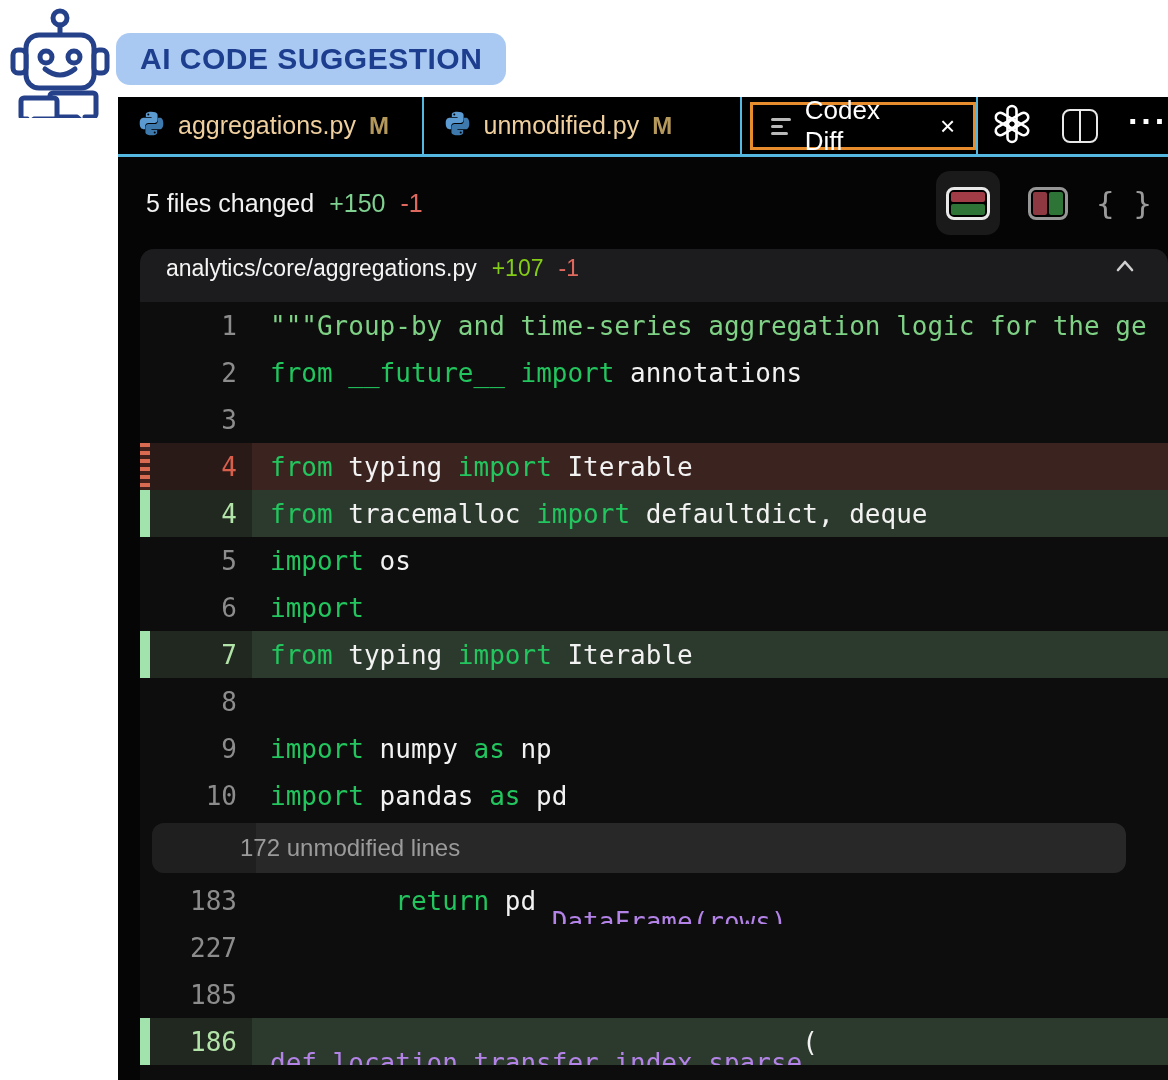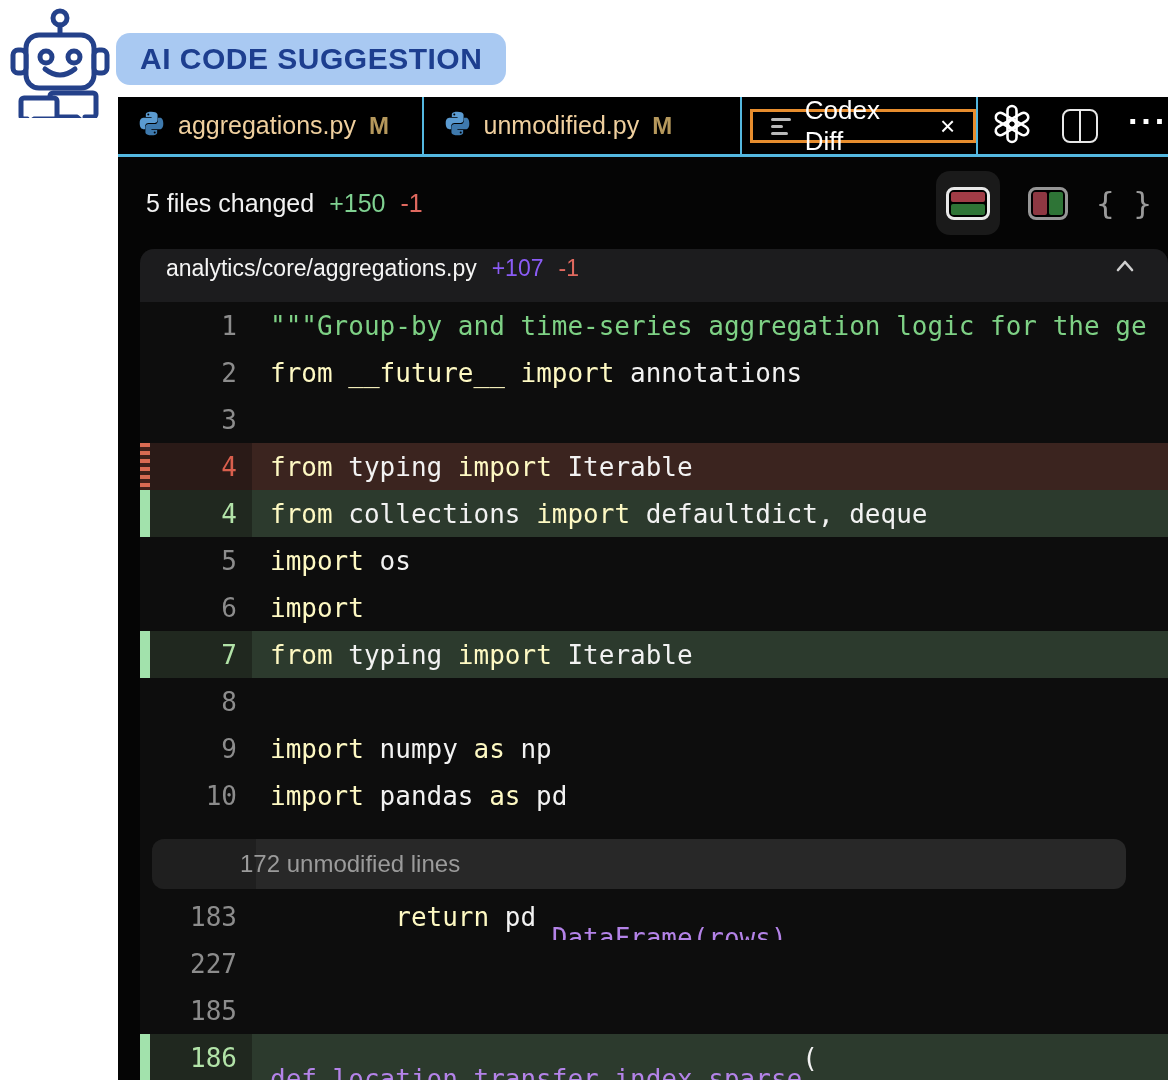--- a/index.html
+++ b/index.html
@@ -15,21 +15,21 @@
   .panel { position:absolute; left:118px; top:97px; width:1050px; height:983px; background:#050505; }
 
   
   .tabbar { display:flex; align-items:stretch; height:60px; border-bottom:3px solid #54b8e0; background:#000; }
   .tab { display:flex; align-items:center; gap:13px; padding:0 20px; }
   .tab1 { width:309px; } .tab2 { width:322px; }
   .tab-label { color:#efcf9e; font-size:25px; }
   .tab-mod { color:#b5985c; font-size:24px; font-weight:bold; }
   .vdiv { width:2px; background:#54b8e0; }
   .tab-codex { display:flex; align-items:center; gap:14px; margin:5px 0 4px 8px; padding:0 18px;
-    border:3px solid #e78d2e; height:34px; align-self:center; }
+    border:3px solid #e78d2e; height:48px; align-self:center; }
   .codex-label { color:#fff; font-size:26px; }
   .codex-close { color:#fff; font-size:26px; font-weight:300; padding-left:4px; }
   .difflist-icon { display:flex; flex-direction:column; gap:4px; }
   .difflist-icon i { display:block; height:3px; background:#b9b9b9; border-radius:2px; }
   .difflist-icon i:nth-child(1){width:20px;} .difflist-icon i:nth-child(2){width:12px;} .difflist-icon i:nth-child(3){width:17px;}
   .tab-actions { display:flex; align-items:center; gap:30px; margin-left:14px; }
   .more-dots { color:#fff; font-size:34px; font-weight:bold; letter-spacing:2px; line-height:1; padding-bottom:10px;}
   .split-icon { width:36px; height:34px; border:2.5px solid #e8e8e8; border-radius:8px; display:flex; }
   .split-icon i { flex:1; } .split-icon i:first-child { border-right:2.5px solid #e8e8e8; }
 
@@ -45,39 +45,39 @@
   .diffview-uni .r { flex:1; background:#a03c46; border-radius:2px; } .diffview-uni .g { flex:1; background:#2e7436; border-radius:2px; }
   .diffview-split { width:40px; height:33px; border:3px solid #969696; border-radius:8px; background:#000;
     display:flex; padding:2px; gap:2px; }
   .diffview-split .r { flex:1; background:#8e3842; border-radius:2px; } .diffview-split .g { flex:1; background:#2e7436; border-radius:2px; }
   .braces { color:#9a9a9a; font-size:31px; font-family:"DejaVu Sans Mono", monospace; }
 
   
   .card { margin-left:22px; height:831px; background:#0d0d0d; border-radius:14px 14px 0 0; overflow:hidden; }
   .card-header { height:53px; background:#1c1c1e; display:flex; align-items:center; padding:0 30px 15px 26px; gap:15px; }
   .file-path { color:#f5f5f5; font-size:23px; }
-  .file-adds { color:#8b5cf6; font-size:23px; } .file-dels { color:#e0695f; font-size:23px; }
+  .file-adds { color:#84cc16; font-size:23px; } .file-dels { color:#e0695f; font-size:23px; }
   .collapse-chevron { margin-left:auto; }
 
   
   .rows { font-family:"DejaVu Sans Mono", monospace; font-size:26px; }
   .drow { display:flex; height:47px; align-items:stretch; }
   .marker { width:10px; flex:none; }
   .numarea { width:102px; flex:none; display:flex; align-items:center; justify-content:flex-end; padding-right:15px;
     color:#8c8c8c; }
   .codearea { flex:1; display:flex; align-items:center; padding-left:18px; white-space:pre; overflow:hidden; }
   .drow.removed .marker { background:repeating-linear-gradient(to bottom,#d96a52 0 4px,#40201a 4px 8px); }
   .drow.removed .numarea { background:#2a1a17; color:#d95f4d; }
   .drow.removed .codearea { background:#3b241f; }
   .drow.added .marker { background:#a2e2ac; }
   .drow.added .numarea { background:#20281f; color:#b2e3a8; }
   .drow.added .codearea { background:#2c3a2d; }
-  .tok-kw { color:#fef9c3; } .tok-str { color:#7ed185; } .tok-plain { color:#f2f2f2; } .tok-fn { color:#b483e8;margin-top:43px; }
-
-  .collapsed-bar { position:relative; height:50px; margin:20px 42px 4px 12px; background:#282828; border-radius:12px;
+  .tok-kw { color:#22c55e; } .tok-str { color:#7ed185; } .tok-plain { color:#f2f2f2; } .tok-fn { color:#b483e8;margin-top:43px; }
+
+  .collapsed-bar { position:relative; height:50px; margin:4px 42px 4px 12px; background:#282828; border-radius:12px;
     display:flex; align-items:center; padding-left:88px; color:#9b9b9b; font-size:24px; font-family:"Liberation Sans", sans-serif; }
   .collapsed-shade { position:absolute; left:0; top:0; bottom:0; width:104px; background:rgba(0,0,0,0.22); border-radius:12px 0 0 12px; }
   .collapsed-label { position:relative; }
 </style>
 </head>
 <body>
 
 <div class="page">
 
   <div class="robot">
@@ -202,21 +202,21 @@
             <span class="codearea"></span>
           </div>
           <div class="drow removed">
             <span class="marker"></span>
             <span class="numarea">4</span>
             <span class="codearea"><span class="tok-kw">from</span><span class="tok-plain"> typing </span><span class="tok-kw">import</span><span class="tok-plain"> Iterable</span></span>
           </div>
           <div class="drow added">
             <span class="marker"></span>
             <span class="numarea">4</span>
-            <span class="codearea"><span class="tok-kw">from</span><span class="tok-plain"> collections </span><span class="tok-kw">import</span><span class="tok-plain"> defaultdict, deque</span></span>
+            <span class="codearea"><span class="tok-kw">from</span><span class="tok-plain"> tracemalloc </span><span class="tok-kw">import</span><span class="tok-plain"> defaultdict, deque</span></span>
           </div>
           <div class="drow context">
             <span class="marker"></span>
             <span class="numarea">5</span>
             <span class="codearea"><span class="tok-kw">import</span><span class="tok-plain"> os</span></span>
           </div>
           <div class="drow context">
             <span class="marker"></span>
             <span class="numarea">6</span>
             <span class="codearea"><span class="tok-kw">import</span></span>

